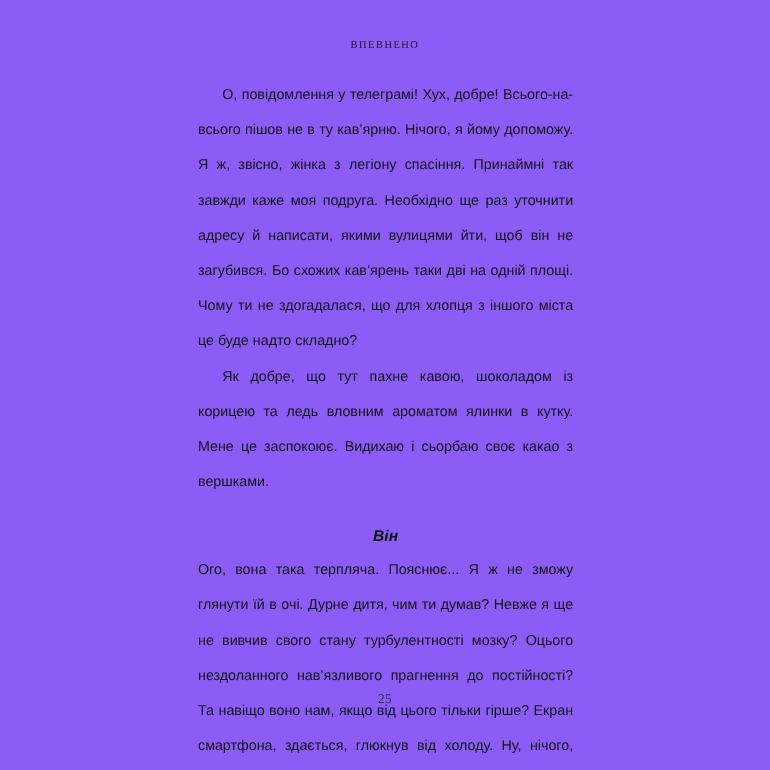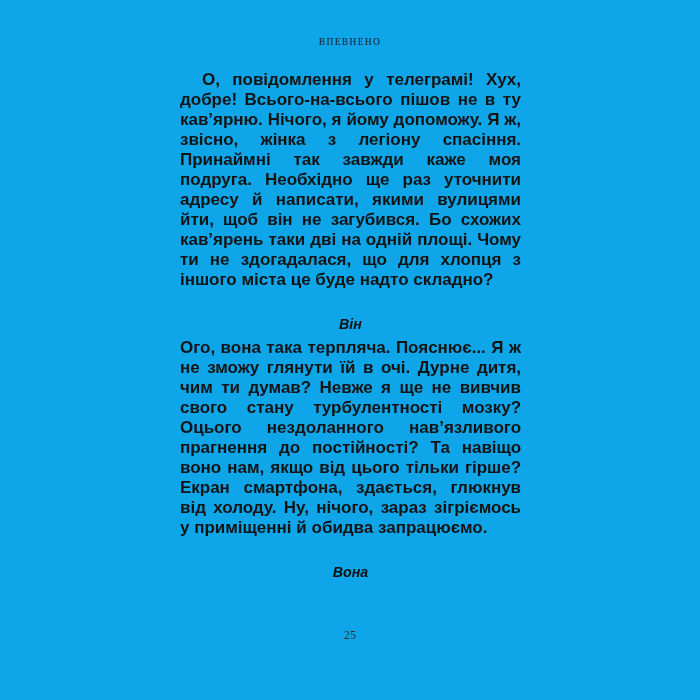--- a/index.html
+++ b/index.html
@@ -12,21 +12,21 @@
     background: #ffffff;
     font-family: "Liberation Sans", sans-serif;
     -webkit-font-smoothing: antialiased;
     overflow: hidden;
   }
 
   .page {
     position: relative;
     width: 700px;
     height: 700px;
-    background: #0ea5e9;
+    background: #8b5cf6;
     box-sizing: border-box;
   }
 
   
   .running-head {
     position: absolute;
     top: 38px;
     left: 0;
     width: 700px;
     text-align: center;
@@ -42,29 +42,28 @@
   
   .text-column {
     position: absolute;
     top: 70px;
     left: 180px;
     width: 341px;
   }
 
   .para {
     margin: 0;
-    font-size: 17px;
-    line-height: 20px;
+    font-size: 13px;
+    line-height: 32px;
     color: #141414;
     text-align: justify;
     text-justify: inter-word;
     letter-spacing: -0.02px;
     word-spacing: 0.1px;
     hyphens: manual;
-    font-weight: bold;
   }
 
   .para.indent {
     text-indent: 22px;
   }
 
   .para.flush {
     text-indent: 0;
   }
 
@@ -102,20 +101,21 @@
 <body>
 
 <div class="page">
 
   <div class="running-head">ВПЕВНЕНО</div>
 
   <div class="text-column">
 
     <p class="para indent">О, повідомлення у телеграмі! Хух, добре! Всього-на-всього пішов не в ту кав’ярню. Нічого, я йому допоможу. Я ж, звісно, жінка з легіону спасіння. Принаймні так завжди каже моя подруга. Необхідно ще раз уточнити адресу й написати, якими вулицями йти, щоб він не загубився. Бо схожих кав’ярень таки дві на одній площі. Чому ти не здогадалася, що для хлопця з іншого міста це буде надто складно?</p>
 
+    <p class="para indent">Як добре, що тут пахне кавою, шоколадом із корицею та ледь вловним ароматом ялинки в кутку. Мене це заспокоює. Видихаю і сьорбаю своє какао з вершками.</p>
 
     <div class="gap-before-heading"></div>
 
     <p class="section-heading">Він</p>
 
     <p class="para flush">Ого, вона така терпляча. Пояснює... Я ж не зможу глянути їй в очі. Дурне дитя, чим ти думав? Невже я ще не вивчив свого стану турбулентності мозку? Оцього нездоланного нав’язливого прагнення до постійності? Та навіщо воно нам, якщо від цього тільки гірше? Екран смартфона, здається, глюкнув від холоду. Ну, нічого, зараз зігріємось у приміщенні й обидва запрацюємо.</p>
 
     <div class="gap-before-heading"></div>
 
     <p class="section-heading">Вона</p>

